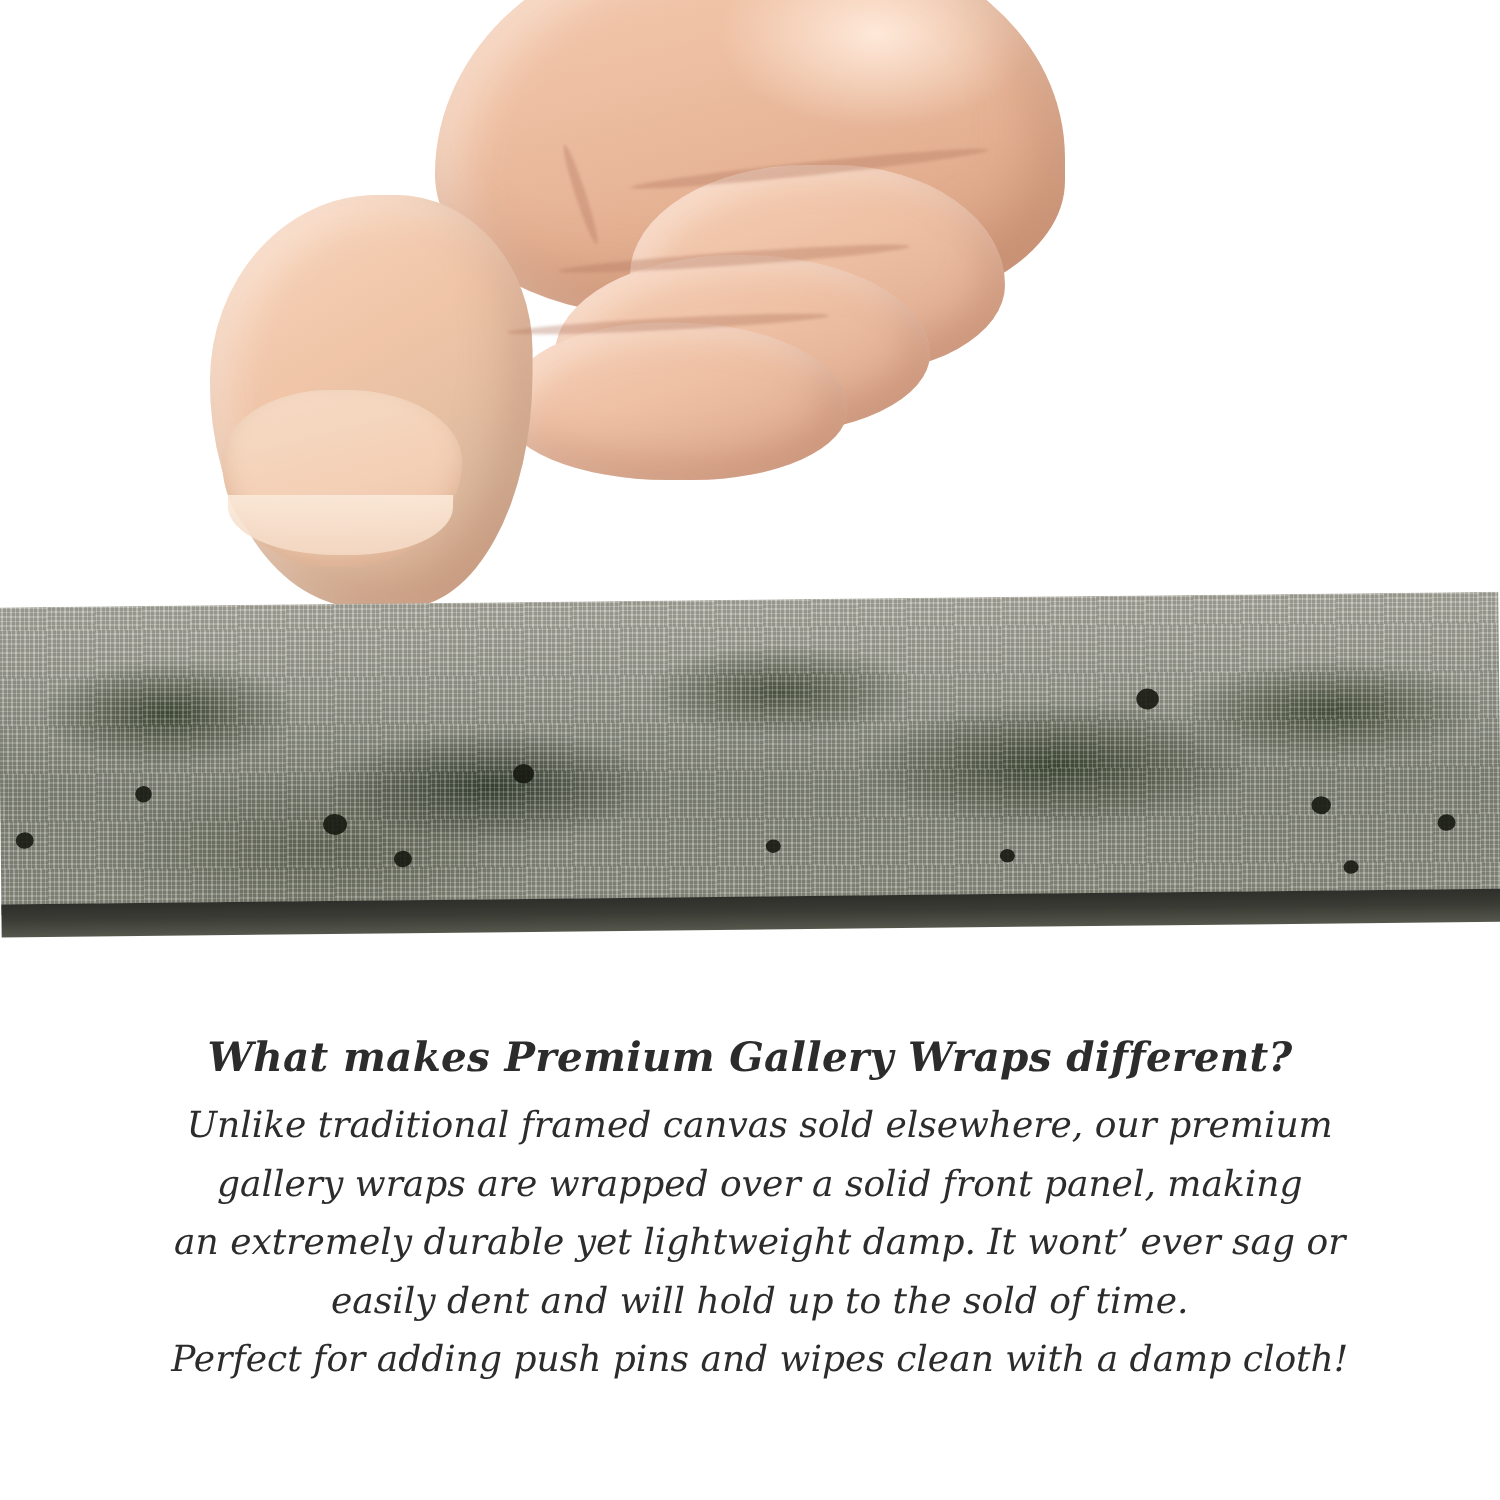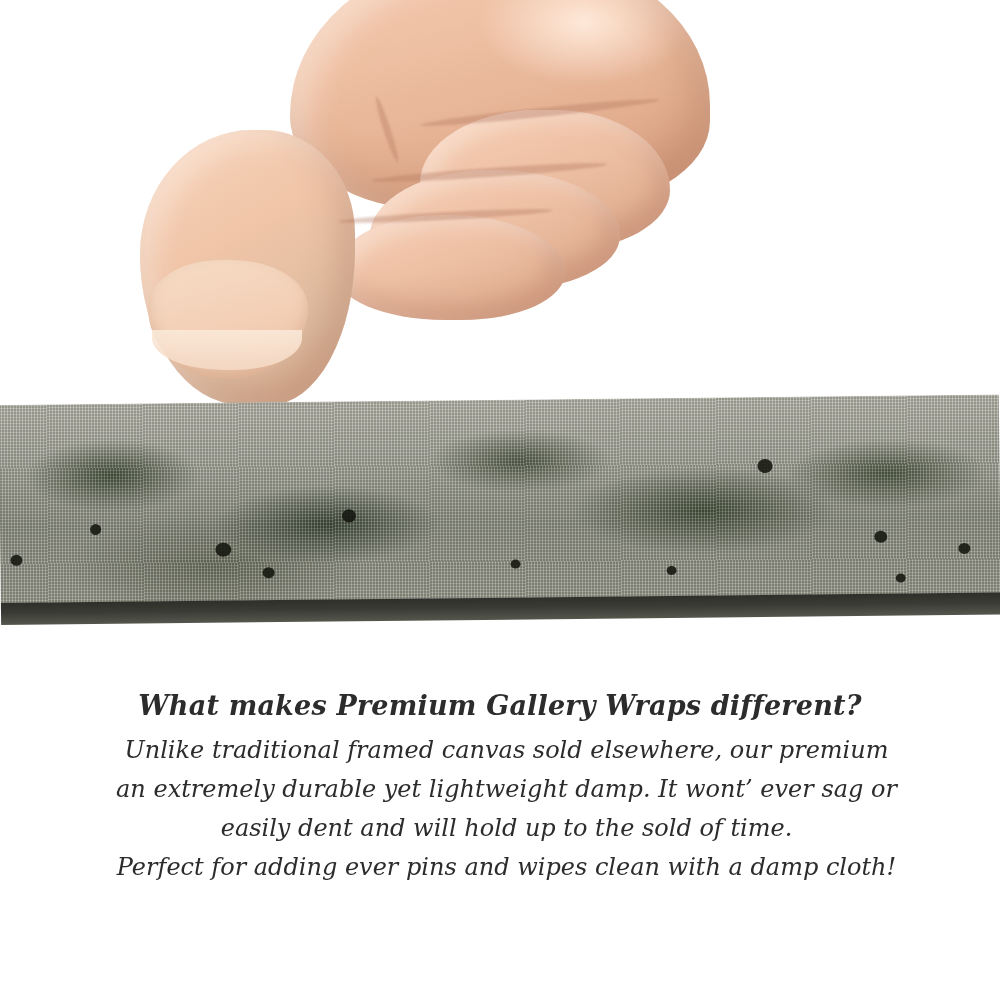--- a/index.html
+++ b/index.html
@@ -216,18 +216,19 @@
         <div class="speck" style="left:20px; top:150px; width:12px; height:11px;"></div>
       </div>
       <div class="canvas-bottom-edge"></div>
     </div>
 
   </div>
 
   <div class="caption">
     <div class="caption-heading">What makes Premium Gallery Wraps different?</div>
     <div class="caption-line">Unlike traditional framed canvas sold elsewhere, our premium</div>
+    <div class="caption-line">gallery wraps are wrapped over a solid front panel, making</div>
     <div class="caption-line">an extremely durable yet lightweight damp. It wont’ ever sag or</div>
     <div class="caption-line">easily dent and will hold up to the sold of time.</div>
-    <div class="caption-line">Perfect for adding ever pins and wipes clean with a damp cloth!</div>
+    <div class="caption-line">Perfect for adding push pins and wipes clean with a damp cloth!</div>
   </div>
 
 </div>
 
 </body></html>

